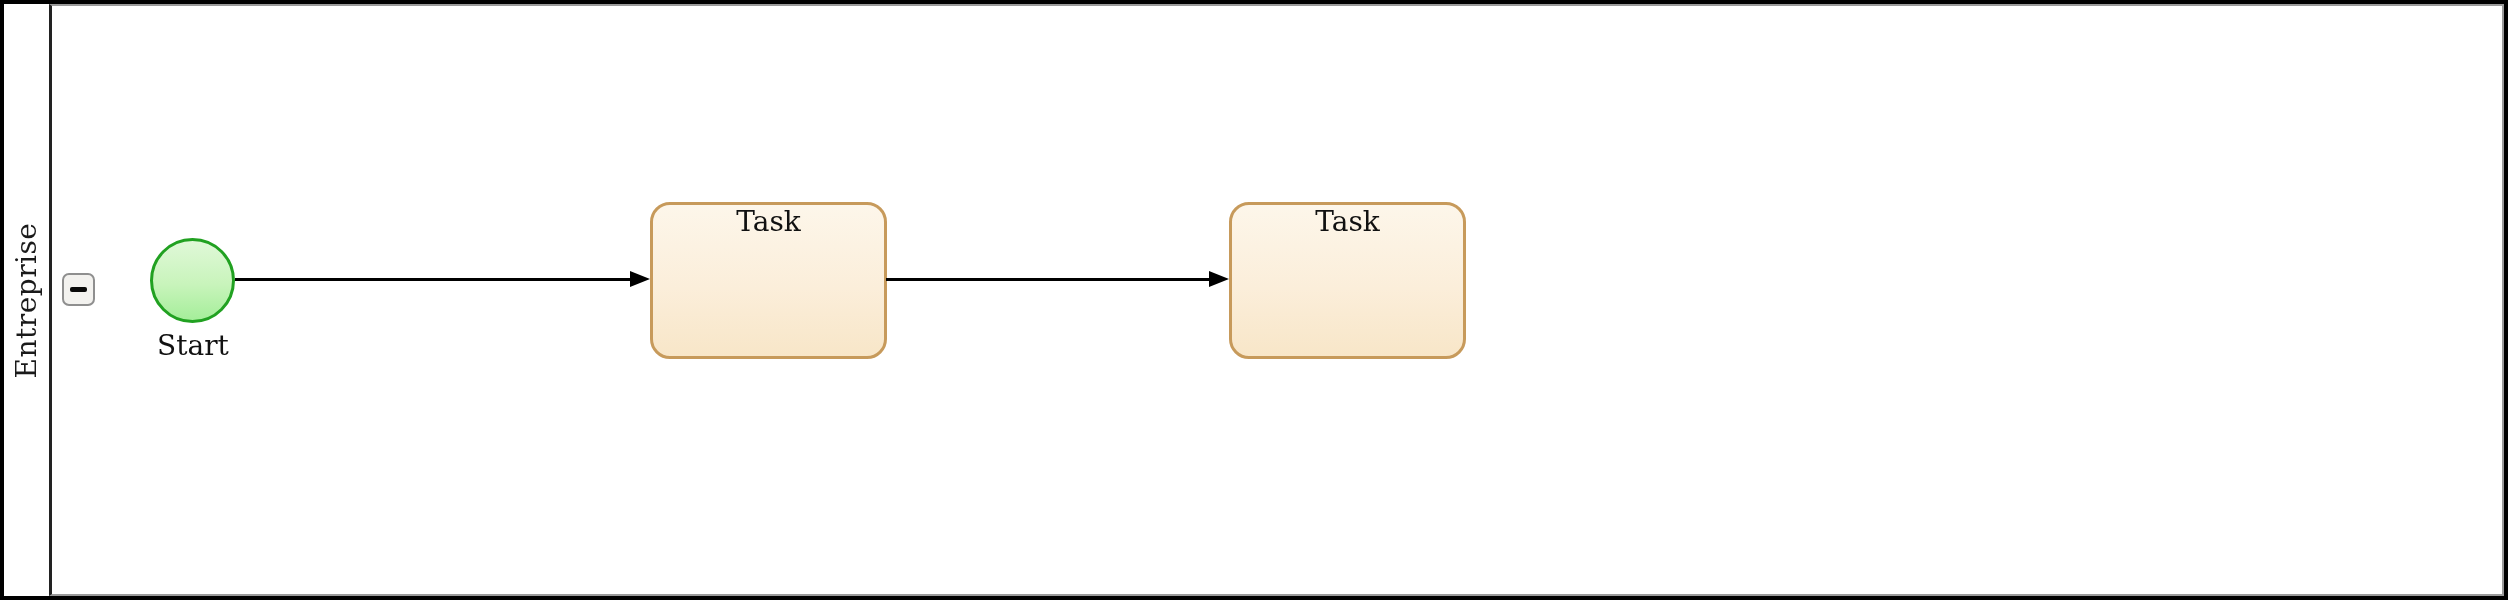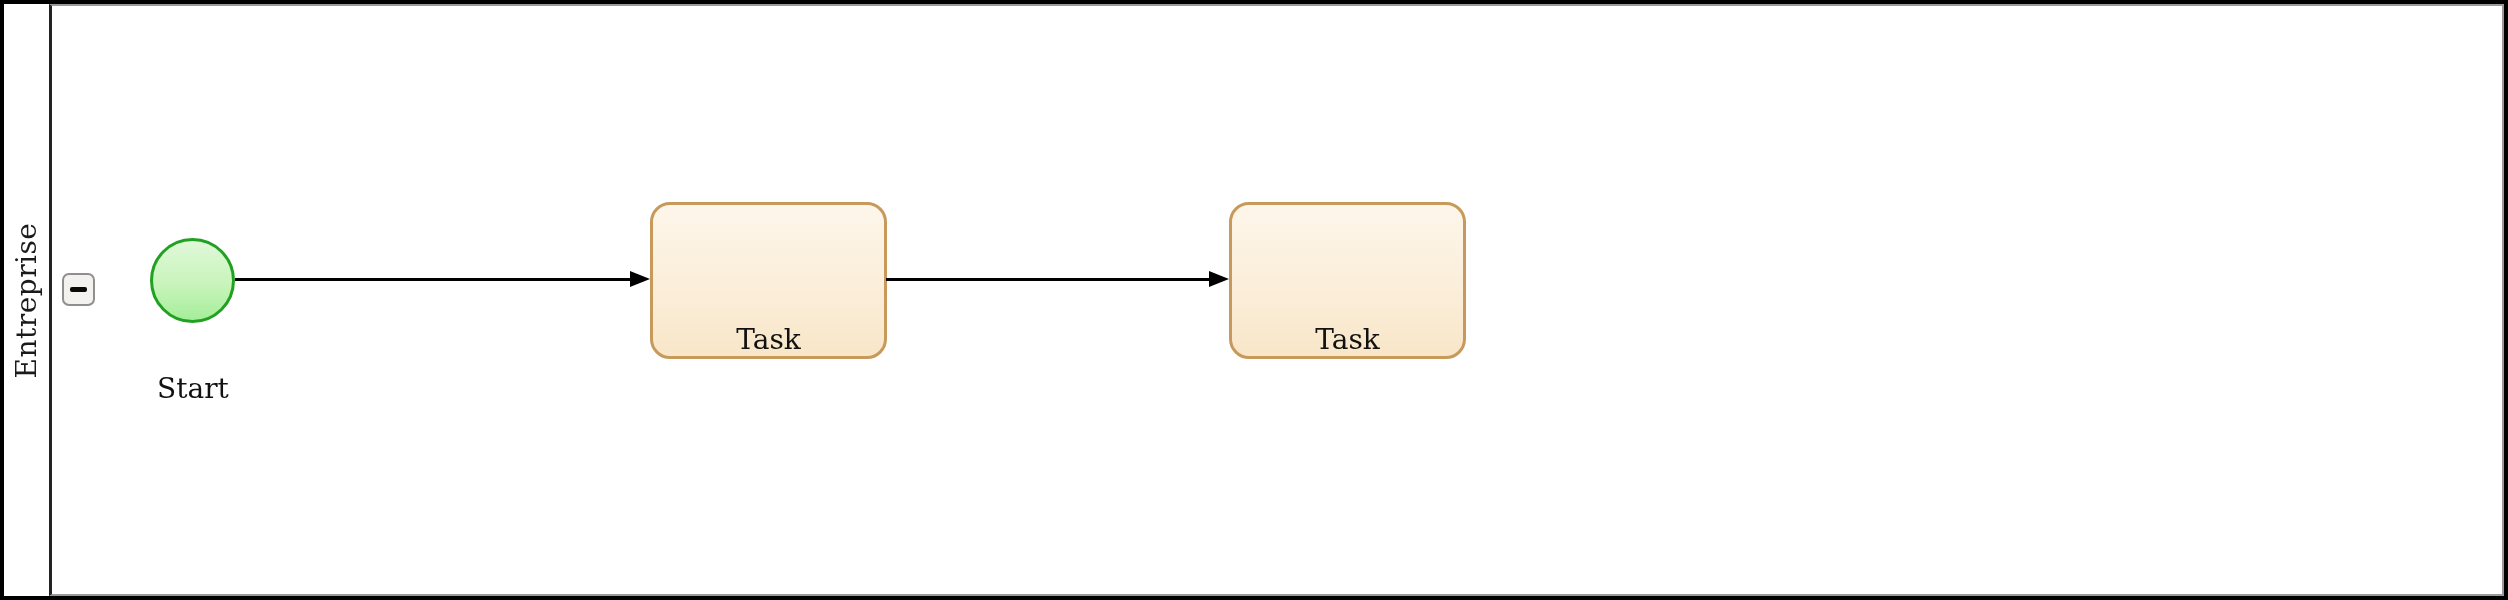--- a/index.html
+++ b/index.html
@@ -92,34 +92,33 @@
   }
   .start-label {
     position: absolute;
     left: 118px;
     top: 331px;
     width: 150px;
     text-align: center;
     font-size: 28px;
     line-height: 30px;
     color: #111111;
-    margin-top: 43px;
   }
   
   .task {
     position: absolute;
     top: 202px;
     width: 237px;
     height: 157px;
     box-sizing: border-box;
     border: 3px solid #c79a5b;
     border-radius: 20px;
     background: linear-gradient(to bottom, #fdf6ea 0%, #fbeeda 55%, #f8e6c8 100%);
     display: flex;
-    align-items: flex-end;
+    align-items: flex-start;
     justify-content: center;
     font-size: 28px;
     color: #111111;
   }
   .task-1 { left: 650px; }
   .task-2 { left: 1229px; }
   
   .edge-line {
     position: absolute;
     top: 278px;

